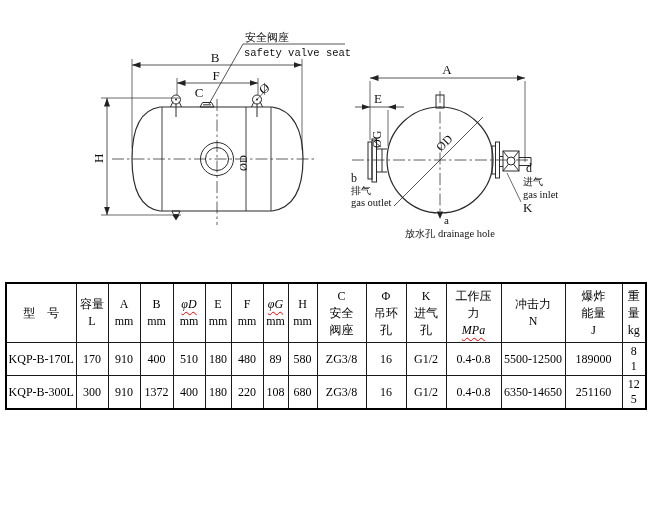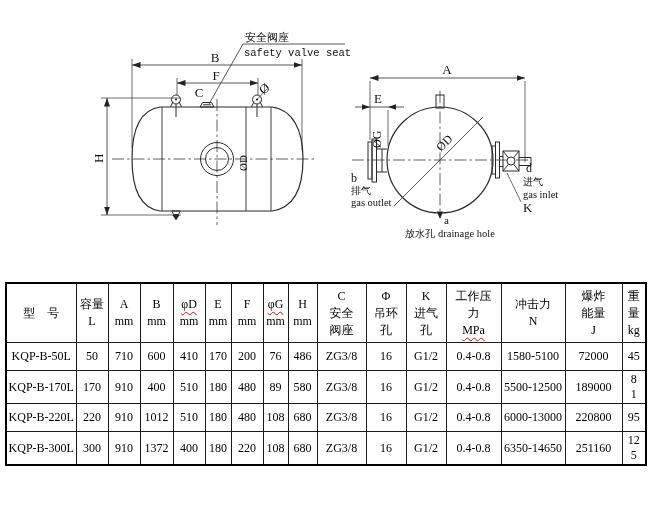--- a/index.html
+++ b/index.html
@@ -14,21 +14,21 @@
   .mono{font-family:"Liberation Mono","DejaVu Sans Mono",monospace;font-size:10.5px;}
   .cl{stroke-dasharray:12 3 2.5 3;stroke-width:.75;}
   table[data-name="spec-table"]{border-collapse:collapse;table-layout:fixed;margin:10px 0 0 5px;border:2px solid #000;}
   table[data-name="spec-table"] th, table[data-name="spec-table"] td{
     border:1px solid #1a1a1a;font-size:12px;font-weight:normal;text-align:center;
     vertical-align:middle;padding:1px 1px;line-height:15px;overflow:hidden;
   }
   table[data-name="spec-table"] th{height:56px;line-height:17px;}
   table[data-name="spec-table"] td{height:25px;}
   td.model{text-align:left;padding-left:8px;}
-  .wavy{text-decoration:underline;text-decoration-style:wavy;text-decoration-color:#e00;text-decoration-thickness:1px;text-underline-offset:3px;}
+  .wavy{text-decoration:underline;text-decoration-style:wavy;text-decoration-color:#e00;text-decoration-thickness:1px;text-underline-offset:3px;font-style:italic;}
 </style>
 </head>
 <body>
 
 <svg data-name="technical-drawings" width="654" height="272" viewBox="0 0 654 272">
   <defs>
     <marker id="ar" orient="auto-start-reverse" markerUnits="userSpaceOnUse" markerWidth="10" markerHeight="8" refX="8.5" refY="3">
       <path d="M0,0 L8.5,3 L0,6 Z" fill="#222"></path>
     </marker>
   </defs>
@@ -214,76 +214,40 @@
           <div data-name="cell-line">J</div>
         </th>
         <th data-name="col-header-16">
           <div data-name="cell-line">重</div>
           <div data-name="cell-line">量</div>
           <div data-name="cell-line">kg</div>
         </th>
       </tr>
     </thead>
     <tbody>
-      <tr data-name="table-row">
-        <td data-name="model-cell" class="model">KQP-B-50L</td>
-        <td data-name="value-cell">50</td>
-        <td data-name="value-cell">710</td>
-        <td data-name="value-cell">600</td>
-        <td data-name="value-cell">410</td>
-        <td data-name="value-cell">170</td>
-        <td data-name="value-cell">200</td>
-        <td data-name="value-cell">76</td>
-        <td data-name="value-cell">486</td>
-        <td data-name="value-cell">ZG3/8</td>
-        <td data-name="value-cell">16</td>
-        <td data-name="value-cell">G1/2</td>
-        <td data-name="value-cell">0.4-0.8</td>
-        <td data-name="value-cell">1580-5100</td>
-        <td data-name="value-cell">72000</td>
-        <td data-name="value-cell">45</td>
-      </tr>
       <tr data-name="table-row">
         <td data-name="model-cell" class="model">KQP-B-170L</td>
         <td data-name="value-cell">170</td>
         <td data-name="value-cell">910</td>
         <td data-name="value-cell">400</td>
         <td data-name="value-cell">510</td>
         <td data-name="value-cell">180</td>
         <td data-name="value-cell">480</td>
         <td data-name="value-cell">89</td>
         <td data-name="value-cell">580</td>
         <td data-name="value-cell">ZG3/8</td>
         <td data-name="value-cell">16</td>
         <td data-name="value-cell">G1/2</td>
         <td data-name="value-cell">0.4-0.8</td>
         <td data-name="value-cell">5500-12500</td>
         <td data-name="value-cell">189000</td>
         <td data-name="value-cell">
           <div data-name="cell-line">8</div>
           <div data-name="cell-line">1</div>
         </td>
-      </tr>
-      <tr data-name="table-row">
-        <td data-name="model-cell" class="model">KQP-B-220L</td>
-        <td data-name="value-cell">220</td>
-        <td data-name="value-cell">910</td>
-        <td data-name="value-cell">1012</td>
-        <td data-name="value-cell">510</td>
-        <td data-name="value-cell">180</td>
-        <td data-name="value-cell">480</td>
-        <td data-name="value-cell">108</td>
-        <td data-name="value-cell">680</td>
-        <td data-name="value-cell">ZG3/8</td>
-        <td data-name="value-cell">16</td>
-        <td data-name="value-cell">G1/2</td>
-        <td data-name="value-cell">0.4-0.8</td>
-        <td data-name="value-cell">6000-13000</td>
-        <td data-name="value-cell">220800</td>
-        <td data-name="value-cell">95</td>
       </tr>
       <tr data-name="table-row">
         <td data-name="model-cell" class="model">KQP-B-300L</td>
         <td data-name="value-cell">300</td>
         <td data-name="value-cell">910</td>
         <td data-name="value-cell">1372</td>
         <td data-name="value-cell">400</td>
         <td data-name="value-cell">180</td>
         <td data-name="value-cell">220</td>
         <td data-name="value-cell">108</td>

